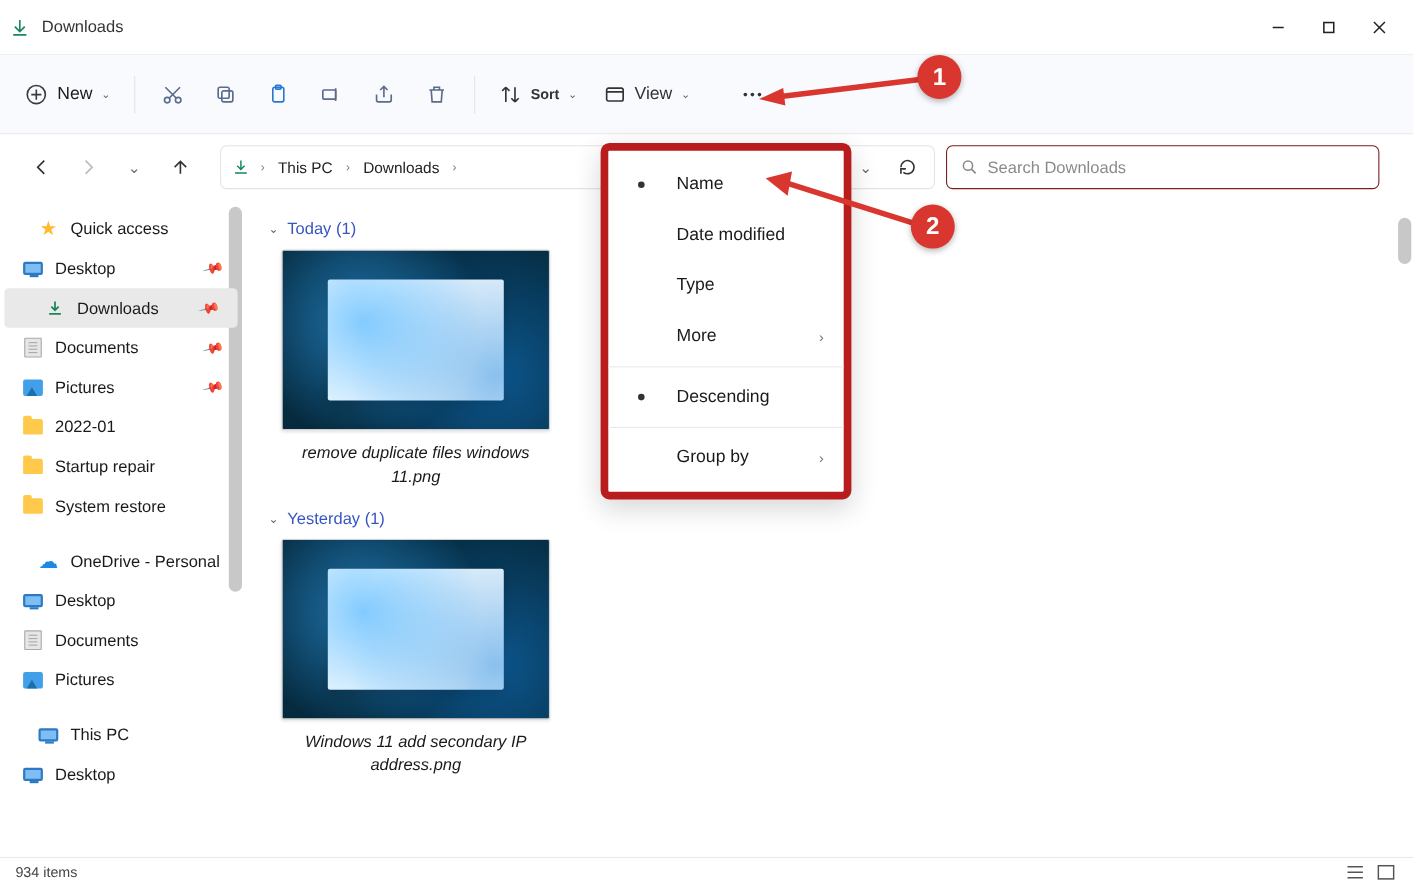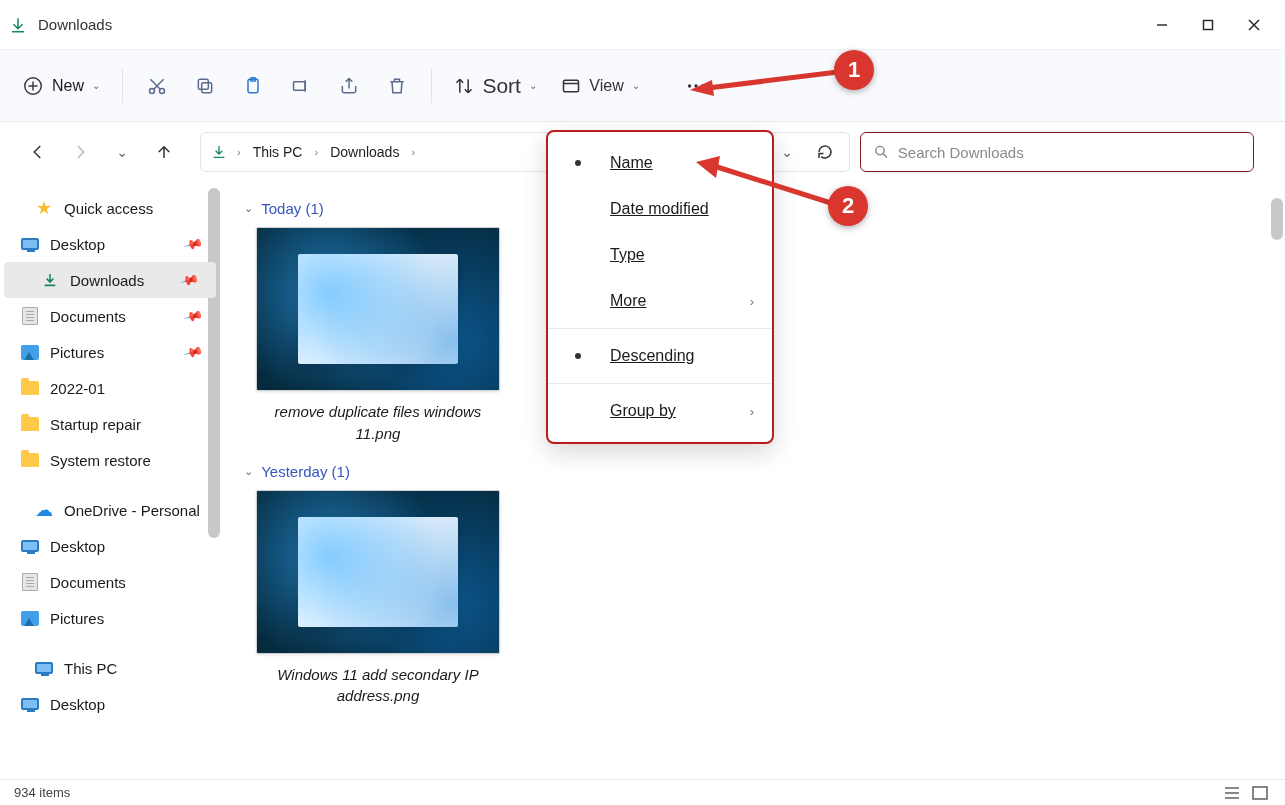--- a/index.html
+++ b/index.html
@@ -54,21 +54,21 @@
 .group-header { color: #3656bf; font-size: 15px; margin: 6px 0 10px 0; display: flex; align-items: center; gap: 8px; cursor: pointer; }
 .group-header .gchev { color: #666; font-size: 11px; }
 .tiles { display: flex; flex-wrap: wrap; gap: 20px; padding-left: 12px; }
 .tile { width: 244px; display: flex; flex-direction: column; align-items: center; cursor: pointer; }
 .thumb { width: 244px; height: 164px; background: #052a3e; border: 1px solid #d0d0d0; border-radius: 2px; display: flex; align-items: center; justify-content: center; overflow: hidden; position: relative; box-shadow: 0 1px 3px rgba(0,0,0,.12); }
 .thumb .inner { width: 160px; height: 110px; background: #fff; border-radius: 2px; box-shadow: 0 4px 12px rgba(0,0,0,.4); }
 .thumb .glow { position: absolute; inset: 0; background: radial-gradient(circle at 30% 40%, rgba(50,170,255,.6), transparent 55%), radial-gradient(circle at 80% 70%, rgba(20,130,220,.5), transparent 60%); }
 .tile .caption { text-align: center; font-size: 15px; margin-top: 10px; line-height: 1.45; max-width: 244px; font-style: italic; }
 
 
-.sortmenu { position: absolute; left: 546px; top: 130px; width: 228px; background: #fff; border: 2px solid #b91c1c; border-radius: 8px; box-shadow: 0 8px 24px rgba(0,0,0,.16); padding: 8px 0; z-index: 20; text-decoration: underline; }
+.sortmenu { position: absolute; left: 546px; top: 130px; width: 228px; background: #fff; border: 7px solid #b91c1c; border-radius: 8px; box-shadow: 0 8px 24px rgba(0,0,0,.16); padding: 8px 0; z-index: 20; }
 .sm-item { height: 46px; display: flex; align-items: center; padding-left: 62px; position: relative; cursor: pointer; font-size: 16px; }
 .sm-item .bullet { position: absolute; left: 30px; top: 50%; transform: translate(-50%,-50%); width: 6px; height: 6px; background: #333; border-radius: 50%; }
 .sm-item .subchev { position: absolute; right: 18px; color: #777; font-size: 13px; }
 .sm-sep { height: 1px; background: #e8e8e8; margin: 4px 0; }
 
 
 .statusbar { position: absolute; bottom: 0; left: 0; right: 0; height: 26px; display: flex; align-items: center; padding: 0 14px; font-size: 13px; color: #444; border-top: 1px solid #eaeaea; background: #fff; }
 .statusbar .viewbtns { margin-left: auto; display: flex; gap: 6px; }
 .statusbar .vbtn { width: 22px; height: 18px; display: flex; align-items: center; justify-content: center; color: #555; cursor: pointer; }
 
@@ -169,21 +169,21 @@
   <div class="tb-icon-btn">
       <svg width="20" height="20" viewBox="0 0 24 24" fill="none" stroke="#5b6b8c" stroke-width="1.8">
         <path d="M4 7h16M9 7V4h6v3M6 7l1 13h10l1-13"></path>
       </svg>
     </div>
   <div class="tb-sep"></div>
   <div class="tb-labelbtn">
     <svg width="20" height="20" viewBox="0 0 24 24" fill="none" stroke="#333" stroke-width="1.8">
         <path d="M7 4v16M7 4 3 8M7 4l4 4M17 20V4M17 20l4-4M17 20l-4-4"></path>
       </svg>
-    <span style="font-size:21px;">Sort</span>
+    <span style="font-size:13px;font-weight:bold;">Sort</span>
     <span class="chev">⌄</span>
   </div>
   <div class="tb-labelbtn">
     <svg width="20" height="20" viewBox="0 0 24 24" fill="none" stroke="#333" stroke-width="1.8">
         <rect x="3" y="5" width="18" height="14" rx="2"></rect>
         <path d="M3 9h18"></path>
       </svg>
     <span style="font-size:16px;">View</span>
     <span class="chev">⌄</span>
   </div>

